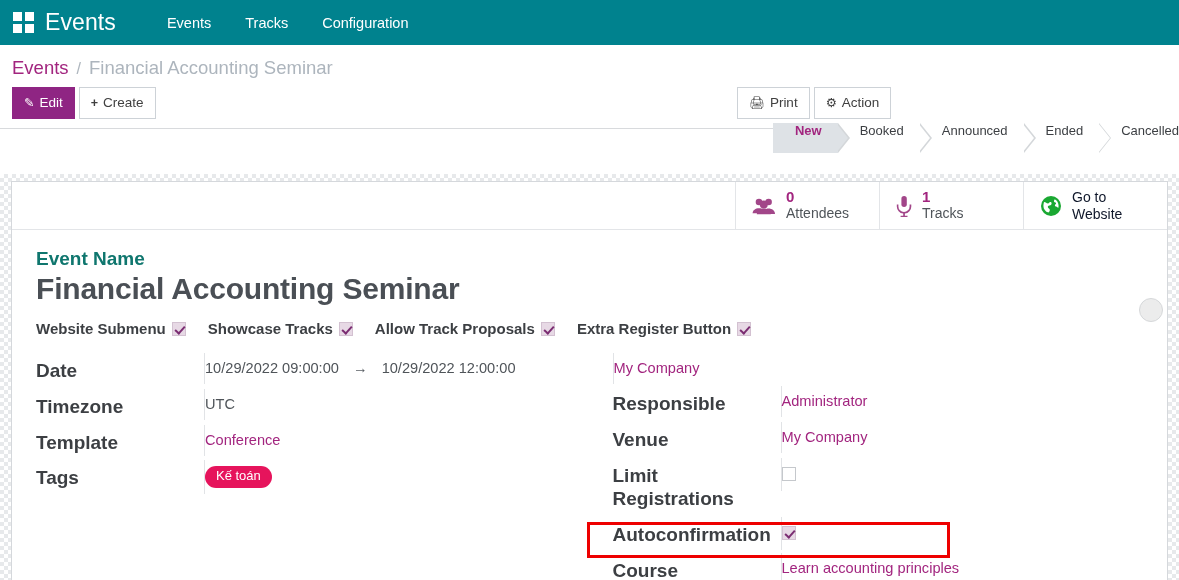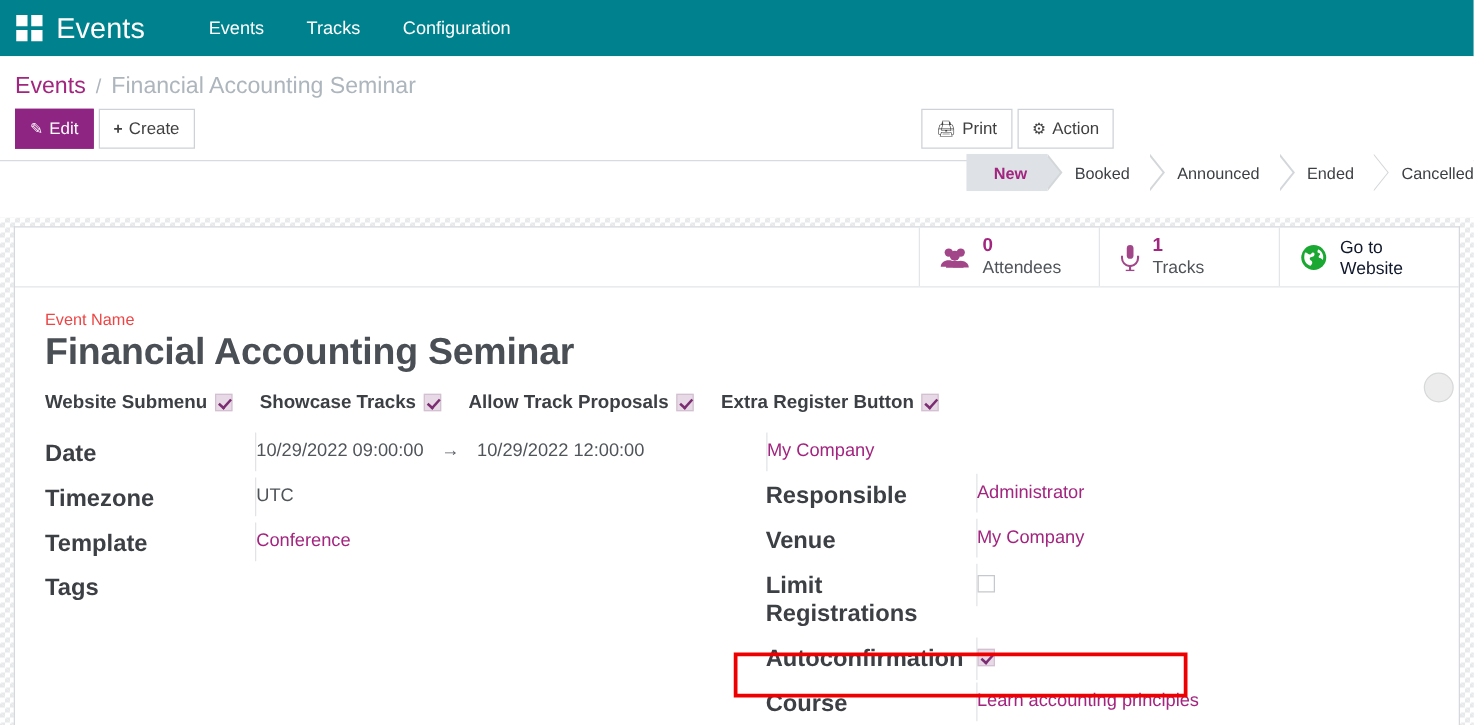--- a/index.html
+++ b/index.html
@@ -104,21 +104,20 @@
     right: 0px;
     top: 78px;
     display: flex;
     height: 30px;
     font-size: 13px;
     overflow: hidden;
   }
   .stage {
     position: relative;
     display: flex;
-    align-items: center;
     padding: 0 16px 0 22px;
     color: #3c3f43;
     background: #ffffff;
     cursor: pointer;
     white-space: nowrap;
   }
   .stage::before, .stage::after {
     content: "";
     position: absolute;
     top: 50%;
@@ -187,23 +186,23 @@
   }
   .stat-ico { color: #a24689; flex: 0 0 auto; display: flex; align-items: center; }
   .stat-txt { line-height: 1.12; }
   .stat-val { font-size: 15px; color: #a2257f; font-weight: 600; }
   .stat-lbl { font-size: 14px; color: #4f5459; }
   .stat-lbl2 { font-size: 14px; color: #0f172a; line-height: 1.18; }
 
   
   .form-body { padding: 14px 24px 10px 24px; position: relative; }
   .title-label {
-    font-size: 13px;
-    color: #ef4444;
-    font-weight: 400;
+    font-size: 19px;
+    color: #0f766e;
+    font-weight: 700;
     margin: 4px 0 2px 0;
   }
   .title-value {
     font-size: 30px;
     color: #4a4f55;
     font-weight: bold;
     letter-spacing: -.2px;
     margin-bottom: 14px;
   }
   .avatar-circle {
@@ -462,20 +461,23 @@
 
         <div class="frow">
           <div class="flabel">Template</div>
           <div class="fvalue">
             <span class="link">Conference</span>
           </div>
         </div>
 
         <div class="frow">
           <div class="flabel">Tags</div>
+          <div class="fvalue">
+            <span class="tag">Kế toán</span>
+          </div>
         </div>
 
       </div>
 
       <div class="col col-right">
 
         <div class="frow">
           <div class="fvalue">
             <span class="link">My Company</span>
           </div>

